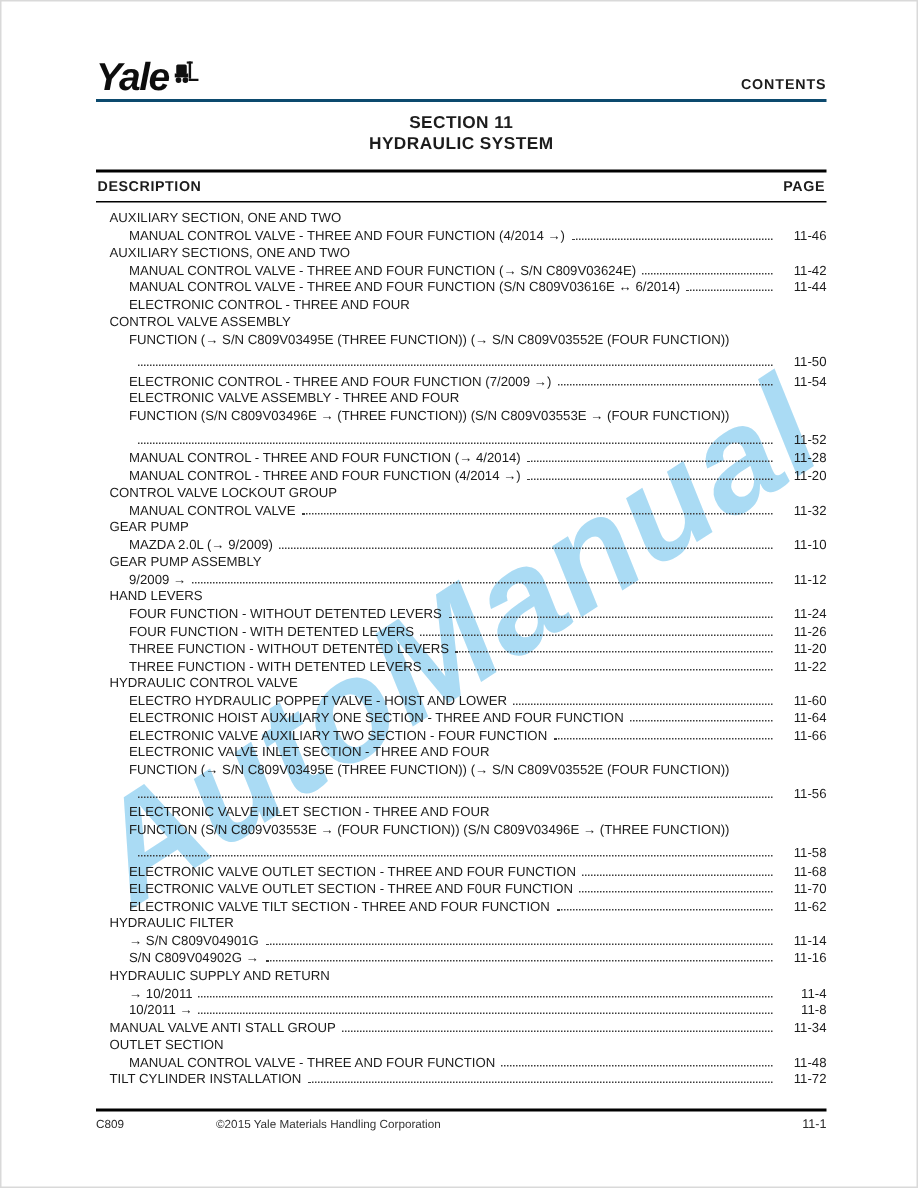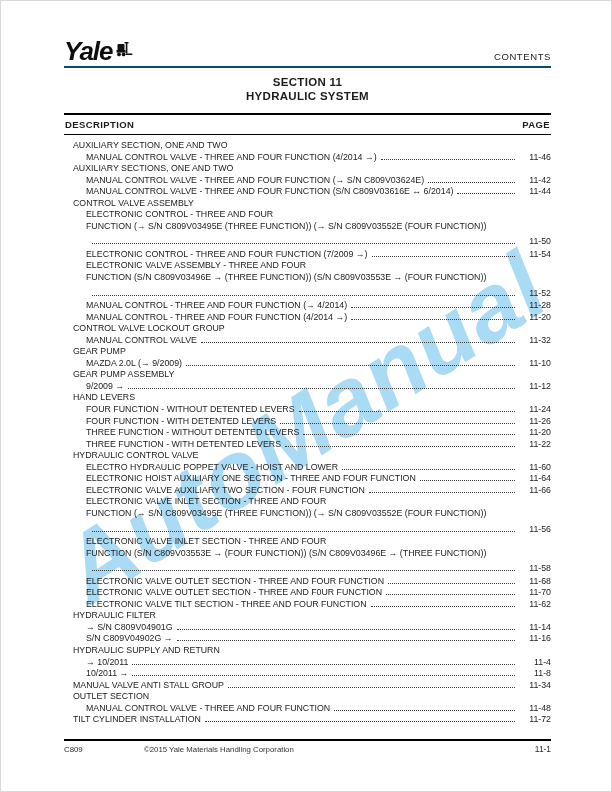--- a/index.html
+++ b/index.html
@@ -19,21 +19,21 @@
   .header-row {
     display:flex; justify-content:space-between; align-items:flex-end;
     border-bottom:2px solid #0c4a6e; padding-bottom:3px; height:31px;
   }
   .brand { display:flex; align-items:flex-end; }
   .brand-name {
     font-size:26px; font-weight:bold; font-style:italic; letter-spacing:-1px;
     line-height:24px; color:#0d0d0d;
   }
   .forklift { margin-left:3px; margin-bottom:1px; }
-  .contents-label { font-size:9.5px; font-weight:normal; letter-spacing:0.6px; padding-bottom:1px; }
+  .contents-label { font-size:9.5px; font-weight:bold; letter-spacing:0.6px; padding-bottom:1px; }
   .title-block { text-align:center; margin-top:7px; font-weight:bold; font-size:11.5px; line-height:14px; letter-spacing:0.3px; }
   .table-header {
     margin-top:10px; border-top:2.5px solid #000; border-bottom:1.5px solid #000;
     display:flex; justify-content:space-between; padding:4px 1px 4px 1px;
     font-weight:bold; font-size:9.5px; letter-spacing:0.4px;align-items:center;
   }
   .toc { margin-top:5px; font-size:8.8px; line-height:11.55px; }
   .toc-row { display:flex; align-items:baseline; }
   .ind0 { padding-left:9px; }
   .ind1 { padding-left:22px; }
@@ -104,25 +104,25 @@
         <div class="toc-row ind1">
           <span class="t-text">MANUAL CONTROL VALVE - THREE AND FOUR FUNCTION (→ S/N C809V03624E)</span>
           <span class="leader"></span>
           <span class="pagenum">11-42</span>
         </div>
         <div class="toc-row ind1">
           <span class="t-text">MANUAL CONTROL VALVE - THREE AND FOUR FUNCTION (S/N C809V03616E ↔ 6/2014)</span>
           <span class="leader"></span>
           <span class="pagenum">11-44</span>
         </div>
+        <div class="toc-row ind1">
+          <span class="t-text">ELECTRONIC CONTROL - THREE AND FOUR</span>
+        </div>
         <div class="toc-row ind0">
           <span class="t-text">CONTROL VALVE ASSEMBLY</span>
-        </div>
-        <div class="toc-row ind1">
-          <span class="t-text">ELECTRONIC CONTROL - THREE AND FOUR</span>
         </div>
         <div class="toc-row ind1">
           <span class="t-text">FUNCTION (→ S/N C809V03495E (THREE FUNCTION))  (→ S/N C809V03552E (FOUR FUNCTION))</span>
         </div>
         <div class="toc-row leader-row">
           <span class="leader"></span>
           <span class="pagenum">11-50</span>
         </div>
         <div class="toc-row ind1">
           <span class="t-text">ELECTRONIC CONTROL - THREE AND FOUR FUNCTION (7/2009 →)</span>

